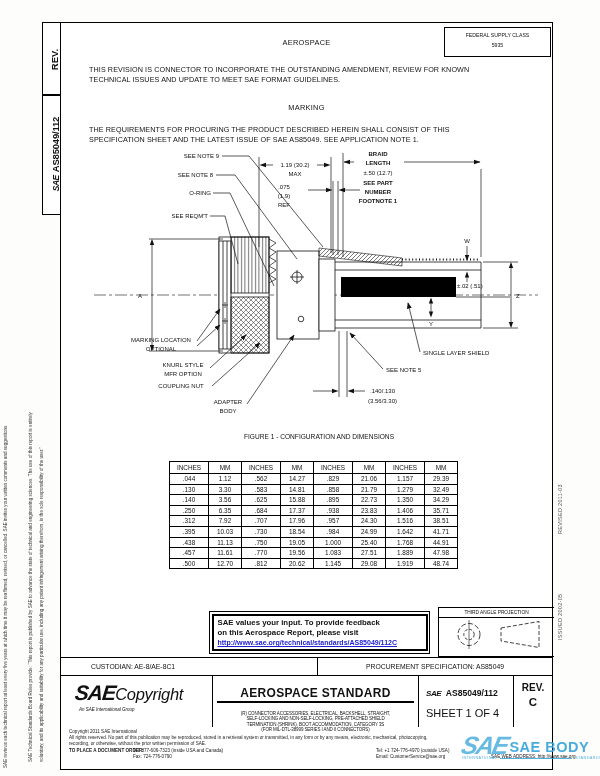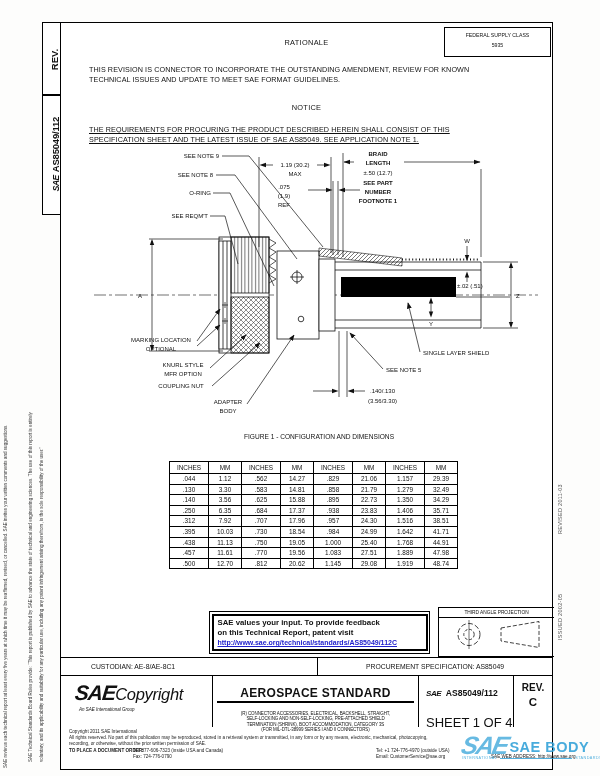--- a/index.html
+++ b/index.html
@@ -53,21 +53,21 @@
   .logo-sae{font-weight:800;font-size:21px;letter-spacing:-1px;transform:skewX(-6deg);display:inline-block;}
   .logo-aero{font-size:16.5px;letter-spacing:-.3px;}
   .logo-sub{font-size:4.5px;font-style:italic;margin:1px 0 0 4px;}
   .tb-title{width:206px;text-align:center;padding-top:2px;}
   .tb-title h1{margin:8px 4px;font-size:12px;letter-spacing:.3px;border-bottom:2.2px solid #000;padding-bottom:1px;}
   .std-line{font-size:4.5px;line-height:1.2;letter-spacing:-.1px;}
   .tb-num{width:95px;padding:6px 0 0 7px;}
   .num-row{white-space:nowrap;}
   .num-sae{font-style:italic;font-weight:800;font-size:8px;letter-spacing:-.4px;}
   .num-val{font-weight:bold;font-size:8.6px;}
-  .sheet{font-size:13px;margin-top:15px;}
+  .sheet{font-size:11px;margin-top:7px;}
   .tb-rev{flex:1;border-right:none;text-align:center;padding-top:6px;font-weight:bold;}
   .rev-l{font-size:10px;}
   .rev-v{font-size:11.5px;margin-top:3px;}
   
   .copyr{position:absolute;left:8px;top:706px;width:478px;font-size:4.6px;line-height:1.3;color:#222;}
   .cp-grid{display:grid;grid-template-columns:64px 243px 115px auto;margin-top:1px;}
   .cp-grid div{white-space:nowrap;}
   .cp-bold{font-weight:bold;}
   
   .wm{position:absolute;left:462px;top:735px;width:140px;color:#35a3d9;}
@@ -104,24 +104,24 @@
   </div>
 </div>
 
 <div class="frame">
 
   <div class="fsc">
     <div>FEDERAL SUPPLY CLASS</div>
     <div>5935</div>
   </div>
 
-  <div class="sec-head" style="top:15px;">RATIONALE</div>
+  <div class="sec-head" style="top:15px;">AEROSPACE</div>
   <div class="para" style="left:28px;top:42px;width:402px;">THIS REVISION IS CONNECTOR TO INCORPORATE THE OUTSTANDING AMENDMENT,  REVIEW FOR KNOWN TECHNICAL ISSUES AND UPDATE TO MEET SAE FORMAT GUIDELINES.</div>
-  <div class="sec-head" style="top:80px;">NOTICE</div>
-  <div class="para" style="left:28px;top:102px;width:402px;text-decoration:underline;">THE REQUIREMENTS FOR PROCURING THE PRODUCT DESCRIBED HEREIN SHALL CONSIST OF THIS SPECIFICATION SHEET AND THE LATEST ISSUE OF SAE AS85049.  SEE APPLICATION NOTE 1.</div>
+  <div class="sec-head" style="top:80px;">MARKING</div>
+  <div class="para" style="left:28px;top:102px;width:402px;">THE REQUIREMENTS FOR PROCURING THE PRODUCT DESCRIBED HEREIN SHALL CONSIST OF THIS SPECIFICATION SHEET AND THE LATEST ISSUE OF SAE AS85049.  SEE APPLICATION NOTE 1.</div>
 
   <svg style="position:absolute;left:25px;top:122px;" width="460" height="306" viewBox="0 0 460 306">
     <defs>
       <pattern id="kn" width="3.5" height="6" patternUnits="userSpaceOnUse">
         <path d="M1.5,0 V6" stroke="#222" stroke-width=".7"></path>
       </pattern>
       <pattern id="xh" width="5" height="5" patternUnits="userSpaceOnUse">
         <path d="M0,5 L5,0 M0,0 L5,5" stroke="#222" stroke-width=".5"></path>
       </pattern>
       <pattern id="dh" width="4" height="4" patternUnits="userSpaceOnUse">
@@ -353,21 +353,21 @@
           <td>29.08</td>
           <td>1.919</td>
           <td>48.74</td>
         </tr>
       </tbody>
   </table>
 
   <div class="feedback-outer">
     <div class="feedback-inner">
       <div>SAE values your input. To provide feedback</div>
-      <div>on this Technical Report, patent visit</div>
+      <div>on this Aerospace Report, please visit</div>
       <span class="feedback-url">http://www.sae.org/technical/standards/AS85049/112C</span>
     </div>
   </div>
 
   <div class="proj">
     <div class="proj-label">THIRD ANGLE PROJECTION</div>
     <svg width="114" height="33" viewBox="0 0 114 33">
       <g stroke="#111" fill="none" stroke-width=".8">
         <line x1="30" y1="2" x2="30" y2="31" stroke-width=".6"></line>
         <circle cx="30" cy="16.5" r="11" stroke-dasharray="5 2.2"></circle>

